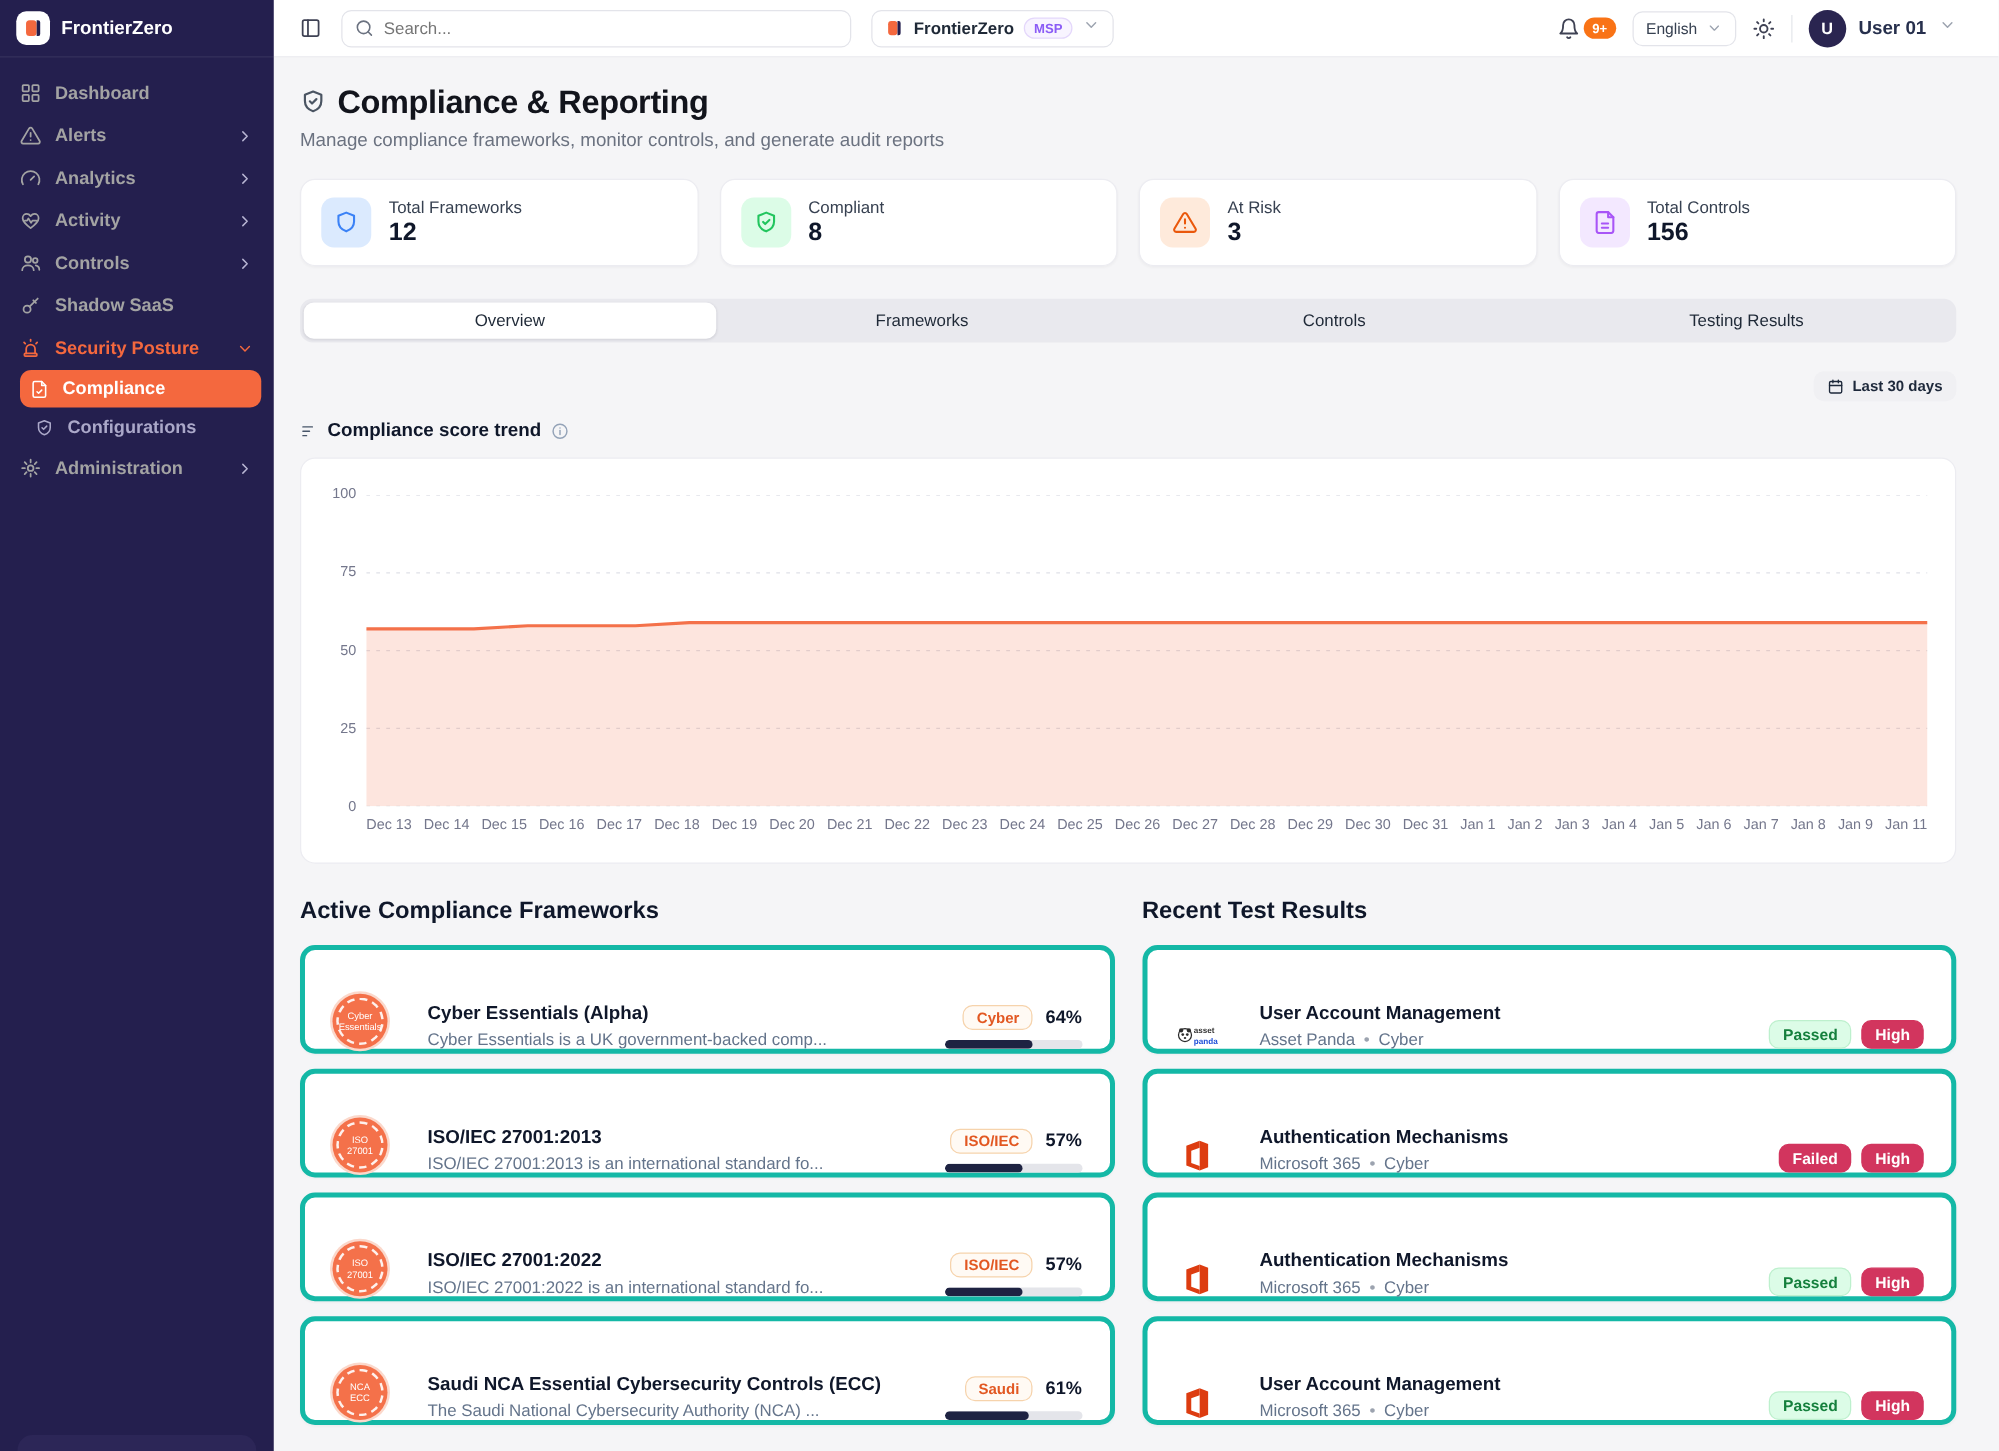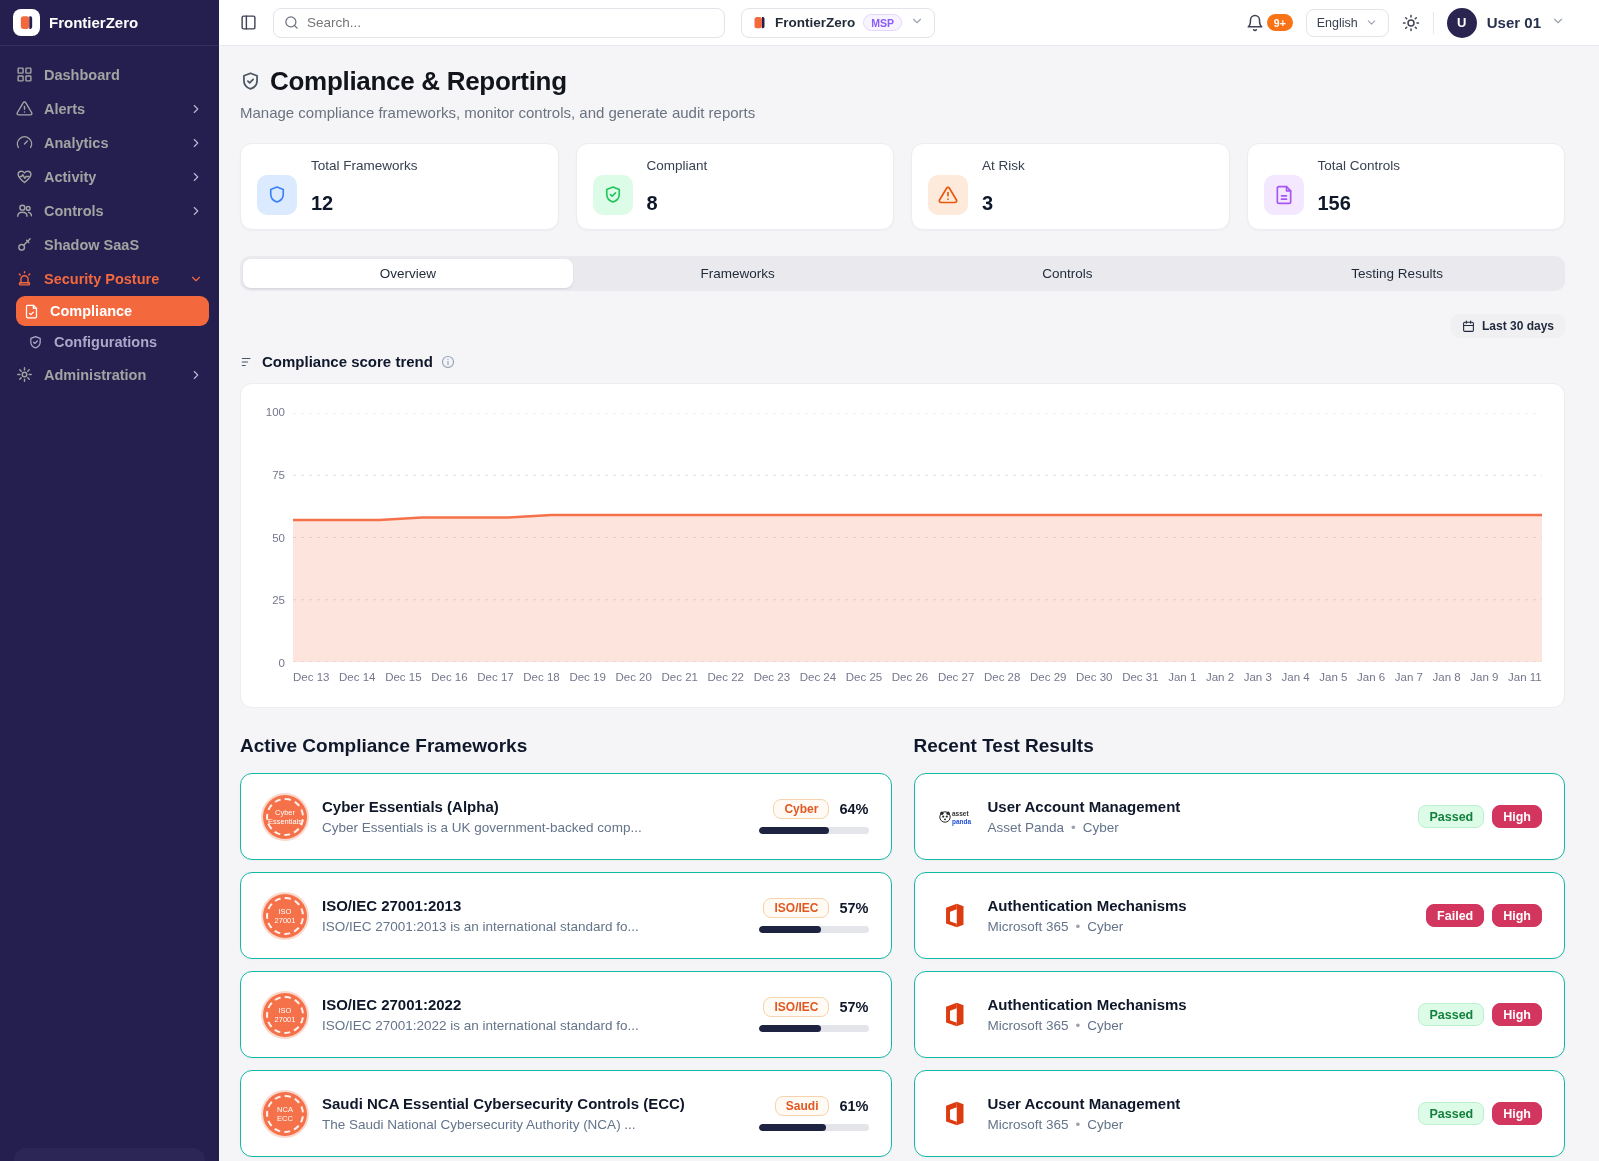--- a/index.html
+++ b/index.html
@@ -17,21 +17,21 @@
   .nav-item.accent .chev{color:#f4683e}
   .nav-item.sub{margin-left:12px;padding:7px 8px}
   .nav-item.muted{color:#aba8c9}
   .nav-item.selected{background:#f4683e;color:#fff;margin-left:8px;margin-right:2px}
   .ic{display:inline-flex;flex:none}
   .side-bottom{position:absolute;bottom:0;left:14px;right:14px;height:13px;background:#2c2657;border-radius:12px 12px 0 0}
   
   .main{flex:1;display:flex;flex-direction:column;min-width:0}
   .topbar{height:46px;background:#fff;border-bottom:1px solid #e9e9ee;display:flex;align-items:center;padding:0 34px 0 21px;gap:16px;flex:none}
   .icon-btn{display:inline-flex;align-items:center;justify-content:center;color:#3f4254;cursor:pointer;background:none;border:none}
-  .search{width:452px;height:30px;border:1px solid #e3e4ea;border-radius:8px;display:flex;align-items:center;gap:8px;padding:0 10px;color:#6b7280;background:#fff}
+  .search{width:408px;height:30px;border:1px solid #e3e4ea;border-radius:8px;display:flex;align-items:center;gap:8px;padding:0 10px;color:#6b7280;background:#fff}
   .search input{border:none;outline:none;font-size:13.5px;width:100%;font-family:inherit;color:#111;background:transparent}
   .org{height:30px;border:1px solid #e3e4ea;border-radius:8px;display:flex;align-items:center;gap:8px;padding:0 10px;cursor:pointer;background:#fff}
   .org-name{font-size:13.5px;font-weight:700;color:#1f2937}
   .msp{font-size:10.5px;font-weight:700;color:#8b5cf6;border:1px solid #e4d7fb;background:#f8f4ff;border-radius:999px;padding:1.5px 7px}
   .top-right{margin-left:auto;display:flex;align-items:center;gap:13px}
   .notif{display:flex;align-items:center;color:#3f4254;cursor:pointer}
   .nbadge{background:#f97316;color:#fff;font-size:10.5px;font-weight:700;border-radius:999px;padding:2.5px 7px;margin-left:3px}
   .lang{height:28px;border:1px solid #e3e4ea;border-radius:8px;display:flex;align-items:center;gap:7px;padding:0 10px;font-size:12.5px;color:#374151;background:#fff;cursor:pointer}
   .lang .chev{color:#9ca3af;display:inline-flex}
   .vdiv{width:1px;height:22px;background:#e5e7eb}
@@ -40,38 +40,38 @@
   .user-name{font-size:15px;font-weight:600;color:#27304d}
   
   .content{flex:1;overflow:hidden;padding:20px 34px 0 21px}
   .title-row{display:flex;align-items:center;gap:9px;color:#4b5563}
   .title-row h1{font-size:26px;font-weight:800;color:#12141c;letter-spacing:-.3px}
   .subtitle{font-size:15px;color:#6b7280;margin-top:7px}
   .stats{display:grid;grid-template-columns:repeat(4,1fr);gap:17px;margin-top:22px}
   .stat-card{background:#fff;border:1px solid #ececf1;border-radius:12px;display:flex;align-items:flex-end;gap:14px;padding:14px 16px;box-shadow:0 1px 2px rgba(16,24,40,.03)}
   .stat-ico{width:40px;height:40px;border-radius:10px;display:flex;align-items:center;justify-content:center;flex:none}
   .stat-label{font-size:13.5px;color:#374151}
-  .stat-value{font-size:20px;font-weight:800;color:#0f172a;margin-top:19px}
+  .stat-value{font-size:20px;font-weight:800;color:#0f172a;margin-top:2px}
   .tabs{display:flex;background:#e9e9ee;border-radius:10px;padding:3px;margin-top:26px}
   .tab{flex:1;text-align:center;font-size:13.5px;color:#1f2937;padding:7px 0;border-radius:8px;cursor:pointer}
   .tab.active{background:#fff;box-shadow:0 1px 2px rgba(16,24,40,.1);font-weight:500}
   .period-row{display:flex;justify-content:flex-end;margin-top:23px}
   .period-btn{display:flex;align-items:center;gap:7px;background:#f0f0f3;border:none;border-radius:8px;padding:5px 11px;font-size:12px;font-weight:700;color:#1e293b;cursor:pointer;font-family:inherit}
   .chart-head{display:flex;align-items:center;gap:8px;margin-top:15px;color:#475569}
   .chart-head .t{font-size:15px;font-weight:700;color:#0f172a}
   .chart-card{background:#fff;border:1px solid #ececf1;border-radius:12px;margin-top:13px;padding:29px 22px 10px 52px;height:325px}
   .plot{position:relative;height:249px}
   .ylabels{position:absolute;left:-46px;top:-7px;bottom:-7px;width:38px;display:flex;flex-direction:column;justify-content:space-between;align-items:flex-end;font-size:11.5px;color:#74778c}
   .xlabels{display:flex;justify-content:space-between;margin-top:9px;font-size:11.5px;color:#74778c}
   .plot svg{display:block;width:100%;height:249px}
   
   .columns{display:grid;grid-template-columns:1fr 1fr;gap:22px;margin-top:27px}
   .col-heading{font-size:19px;font-weight:800;color:#0f172a}
   .cards{margin-top:16px;display:flex;flex-direction:column;gap:12px}
-  .fw-card,.test-card{background:#fff;border:1px solid #14b8a6;border-radius:12px;height:87px;display:flex;align-items:center;padding:0 22px;gap:15px;box-shadow:0 1px 2px rgba(16,24,40,.03);cursor:pointer}
+  .fw-card,.test-card{background:#fff;border:4px solid #14b8a6;border-radius:12px;height:87px;display:flex;align-items:flex-end;padding:0 22px;gap:32px;box-shadow:0 1px 2px rgba(16,24,40,.03);cursor:pointer}
   .fw-logo{width:44px;height:44px;border-radius:50%;background:#f4714a;color:#fff;display:flex;flex-direction:column;align-items:center;justify-content:center;font-size:7.5px;line-height:1.2;text-align:center;flex:none;outline:2px dashed rgba(255,255,255,.9);outline-offset:-5px;box-shadow:0 0 0 2px #fbd8cb}
   .fw-text{min-width:0;flex:1}
   .fw-title{font-size:15px;font-weight:700;color:#0f172a;white-space:nowrap;overflow:hidden;text-overflow:ellipsis}
   .fw-desc{font-size:13.5px;color:#64748b;margin-top:5px;white-space:nowrap;overflow:hidden}
   .fw-right{display:flex;flex-direction:column;align-items:flex-end;gap:8px;flex:none}
   .fw-meta{display:flex;align-items:center;gap:10px}
   .tag{font-size:12px;font-weight:600;color:#e25822;background:#fffaf4;border:1px solid #f6d3ac;border-radius:8px;padding:2px 10px}
   .pct{font-size:14.5px;font-weight:800;color:#0f172a}
   .track{width:110px;height:7px;border-radius:4px;background:#e4e5ea;overflow:hidden}
   .fill{height:100%;background:#1e2342;border-radius:4px}

